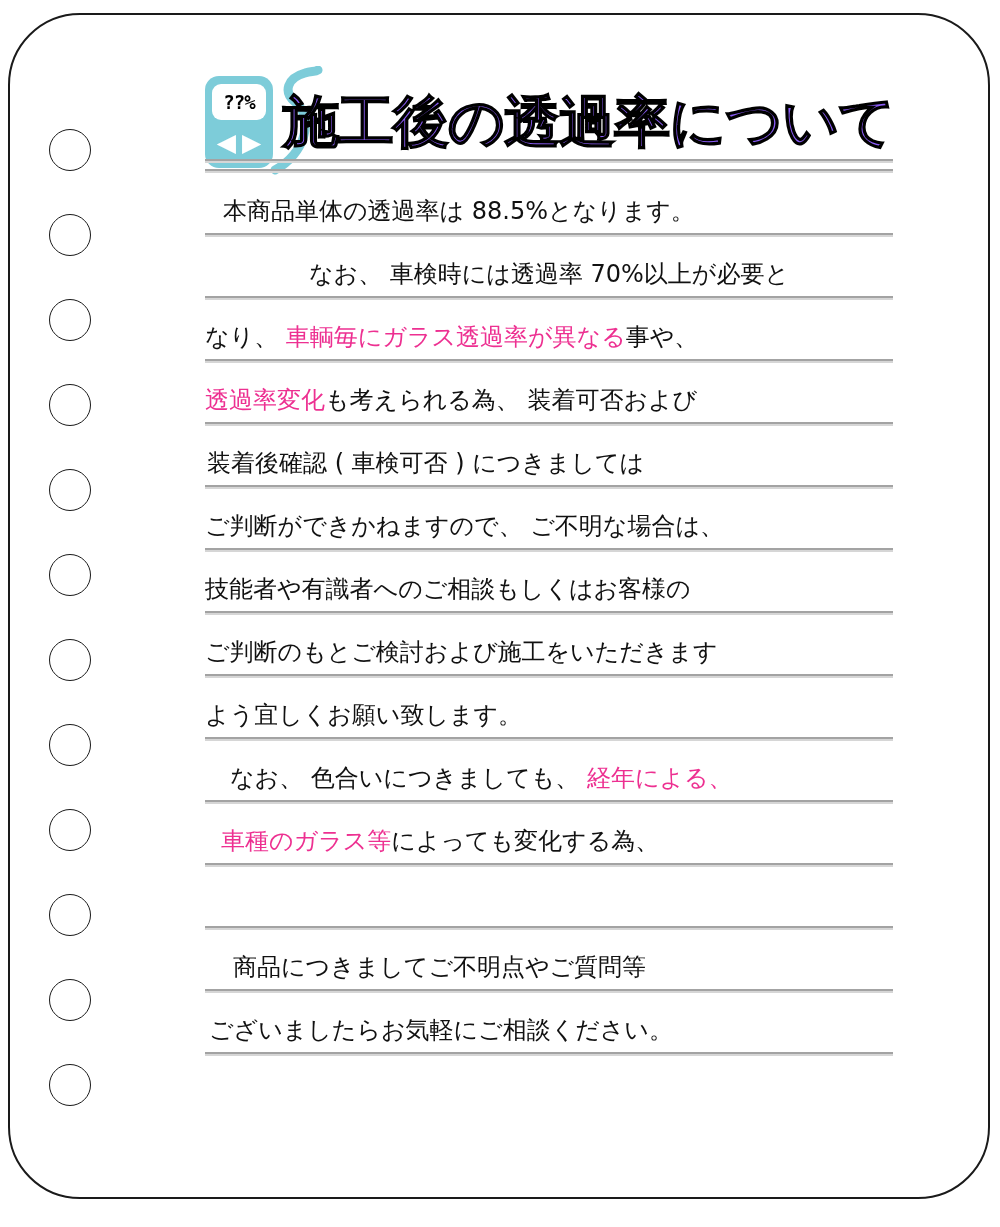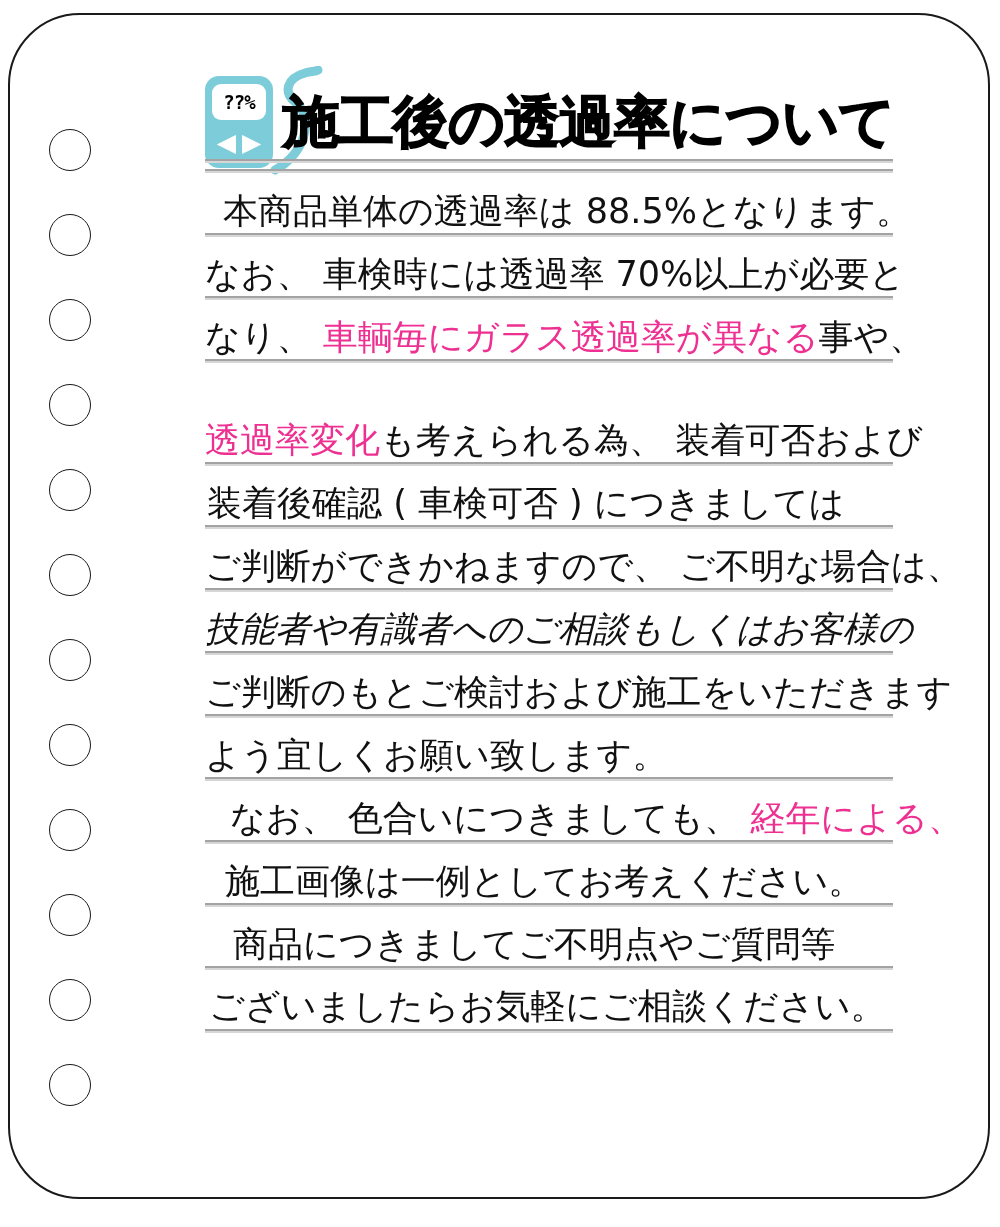--- a/index.html
+++ b/index.html
@@ -37,31 +37,31 @@
     font-family:"DejaVu Sans Mono","Liberation Mono",monospace;
     font-weight:bold;font-size:19px;color:#000;letter-spacing:-1px;
   }
   .meter .arrows{
     position:absolute;left:0;right:0;top:50px;display:flex;justify-content:center;gap:6px;
     color:#ffffff;font-size:25px;line-height:34px;
   }
   .wire{position:absolute;left:58px;top:0px;}
   .page-title{
     position:absolute;left:78px;top:26px;white-space:nowrap;
-    font-size:56px;line-height:60px;font-weight:900;color:#000000;
+    font-size:56px;line-height:60px;font-weight:900;color:#8b5cf6;
     letter-spacing:-1px;
     -webkit-text-stroke:1.5px #000;
   }
   .title-underline{position:absolute;left:205px;width:688px;height:4px;
     background:linear-gradient(180deg,#a3a3a3 0 50%,#d6d6d6 50% 100%);}
   
   .rows{position:absolute;left:205px;top:188px;width:688px;}
   .row{position:relative;height:63px;}
   .row .txt{
-    font-size:35px;line-height:46px;white-space:nowrap;color:var(--ink);
+    font-size:24px;line-height:46px;white-space:nowrap;color:var(--ink);
     letter-spacing:0px;
   }
   .row .txt .pink{color:var(--pink);}
   .row .rule{
     position:absolute;left:0;top:45px;width:688px;height:4px;
     background:linear-gradient(180deg,#a3a3a3 0 50%,#d6d6d6 50% 100%);
   }
 </style>
 </head>
 <body>
@@ -109,49 +109,52 @@
     </div>
     <div class="row">
       <div class="txt" style="padding-left: 0px; text-align: center;"><span>なお、 車検時には透過率 70%以上が必要と</span></div>
       <div class="rule"></div>
     </div>
     <div class="row">
       <div class="txt" style="padding-left: 0px;"><span>なり、 </span><span class="pink">車輌毎にガラス透過率が異なる</span><span>事や、</span></div>
       <div class="rule"></div>
     </div>
     <div class="row">
-      <div class="txt" style="padding-left: 0px; margin-top: 40px;"><span class="pink">透過率変化</span><span>も考えられる為、 装着可否および</span></div>
+      <div class="txt" style="padding-left: 0px;"><span class="pink">透過率変化</span><span>も考えられる為、 装着可否および</span></div>
       <div class="rule"></div>
     </div>
     <div class="row">
       <div class="txt" style="padding-left: 2px;"><span>装着後確認 ( 車検可否 ) につきましては</span></div>
       <div class="rule"></div>
     </div>
     <div class="row">
       <div class="txt" style="padding-left: 0px;"><span>ご判断ができかねますので、 ご不明な場合は、</span></div>
       <div class="rule"></div>
     </div>
     <div class="row">
-      <div class="txt" style="padding-left: 0px; font-style: italic;"><span>技能者や有識者へのご相談もしくはお客様の</span></div>
+      <div class="txt" style="padding-left: 0px;"><span>技能者や有識者へのご相談もしくはお客様の</span></div>
       <div class="rule"></div>
     </div>
     <div class="row">
       <div class="txt" style="padding-left: 0px;"><span>ご判断のもとご検討および施工をいただきます</span></div>
       <div class="rule"></div>
     </div>
     <div class="row">
       <div class="txt" style="padding-left: 0px;"><span>よう宜しくお願い致します。</span></div>
       <div class="rule"></div>
     </div>
     <div class="row">
       <div class="txt" style="padding-left: 25px;"><span>なお、 色合いにつきましても、 </span><span class="pink">経年による、</span></div>
       <div class="rule"></div>
     </div>
     <div class="row">
-      <div class="txt" style="padding-left: 20px;"><span>施工画像は一例としてお考えください。</span></div>
+      <div class="txt" style="padding-left: 16px;"><span class="pink">車種のガラス等</span><span>によっても変化する為、</span></div>
+      <div class="rule"></div>
+    </div>
+    <div class="row">
       <div class="rule"></div>
     </div>
     <div class="row">
       <div class="txt" style="padding-left: 28px;"><span>商品につきましてご不明点やご質問等</span></div>
       <div class="rule"></div>
     </div>
     <div class="row">
       <div class="txt" style="padding-left: 4px; font-family: Liberation Serif, serif;"><span>ございましたらお気軽にご相談ください。</span></div>
       <div class="rule"></div>
     </div>

